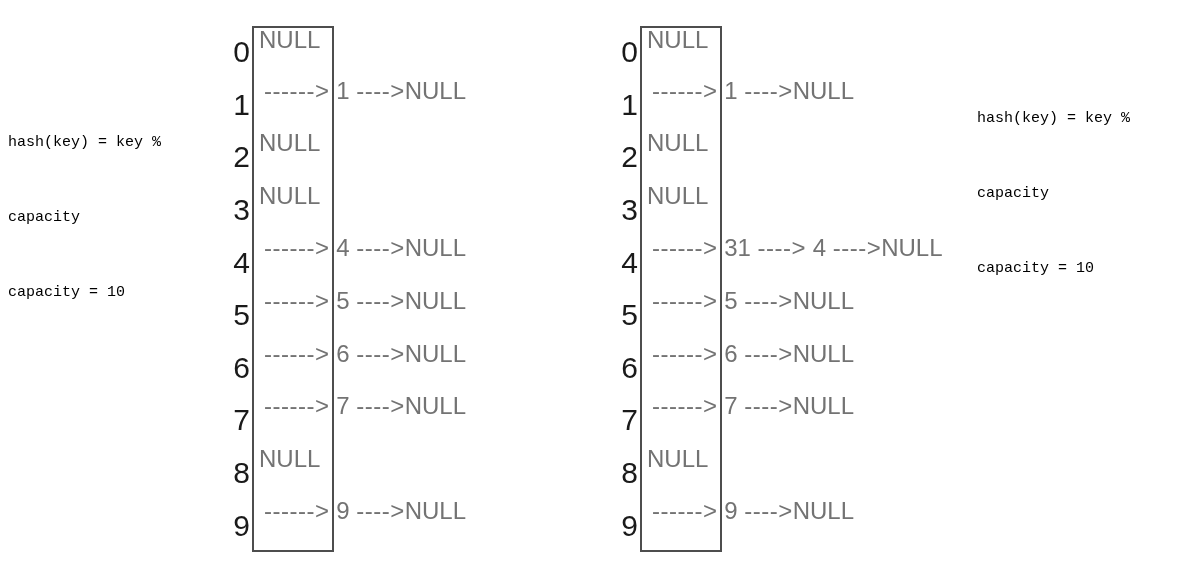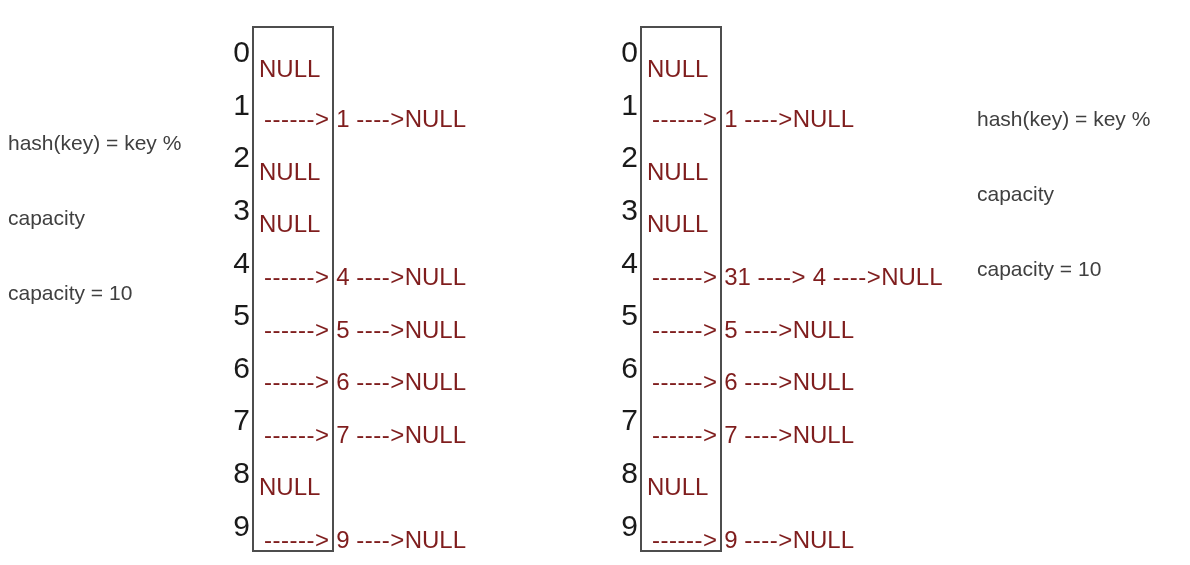--- a/index.html
+++ b/index.html
@@ -11,23 +11,23 @@
     width: 1190px;
     height: 565px;
     position: relative;
     overflow: hidden;
     font-family: "Liberation Sans", sans-serif;
   }
 
   
   .annotation {
     position: absolute;
-    color: #404040;
-    font-family: Liberation Sans, sans-serif;
-    font-size: 21px;
+    color: #000000;
+    font-family: Liberation Mono, monospace;
+    font-size: 15px;
     line-height: 25px;
     white-space: pre;
     letter-spacing: 0px;
   }
   .annotation-left  { left: 8px;   top: 80px; }
   .annotation-right { left: 977px; top: 56px; }
   .annotation div { white-space: pre; }
 
   
   .table-figure {
@@ -70,25 +70,25 @@
   .bucket-row:first-child .bucket-cell { border-top: 2px solid #4d4d4d; }
   .bucket-row:last-child  .bucket-cell { border-bottom: 2px solid #4d4d4d; }
 
   
   .bucket-content {
     position: absolute;
     left: 5px;
     top: 0;
     height: 52.6px;
     display: flex;
-    align-items: flex-end;
+    align-items: flex-start;
     white-space: pre;
     font-size: 24px;
     line-height: 24px;
-    color: #7f1d1d;
+    color: #737373;
     font-family: "Liberation Sans", sans-serif;
   }
   .bucket-content.is-chain { left: 10px; }
 
   .chain-arrow {
     white-space: pre;
     letter-spacing: 0.5px;
   }
   .chain-node { white-space: pre; }
   .chain-null { white-space: pre; }

